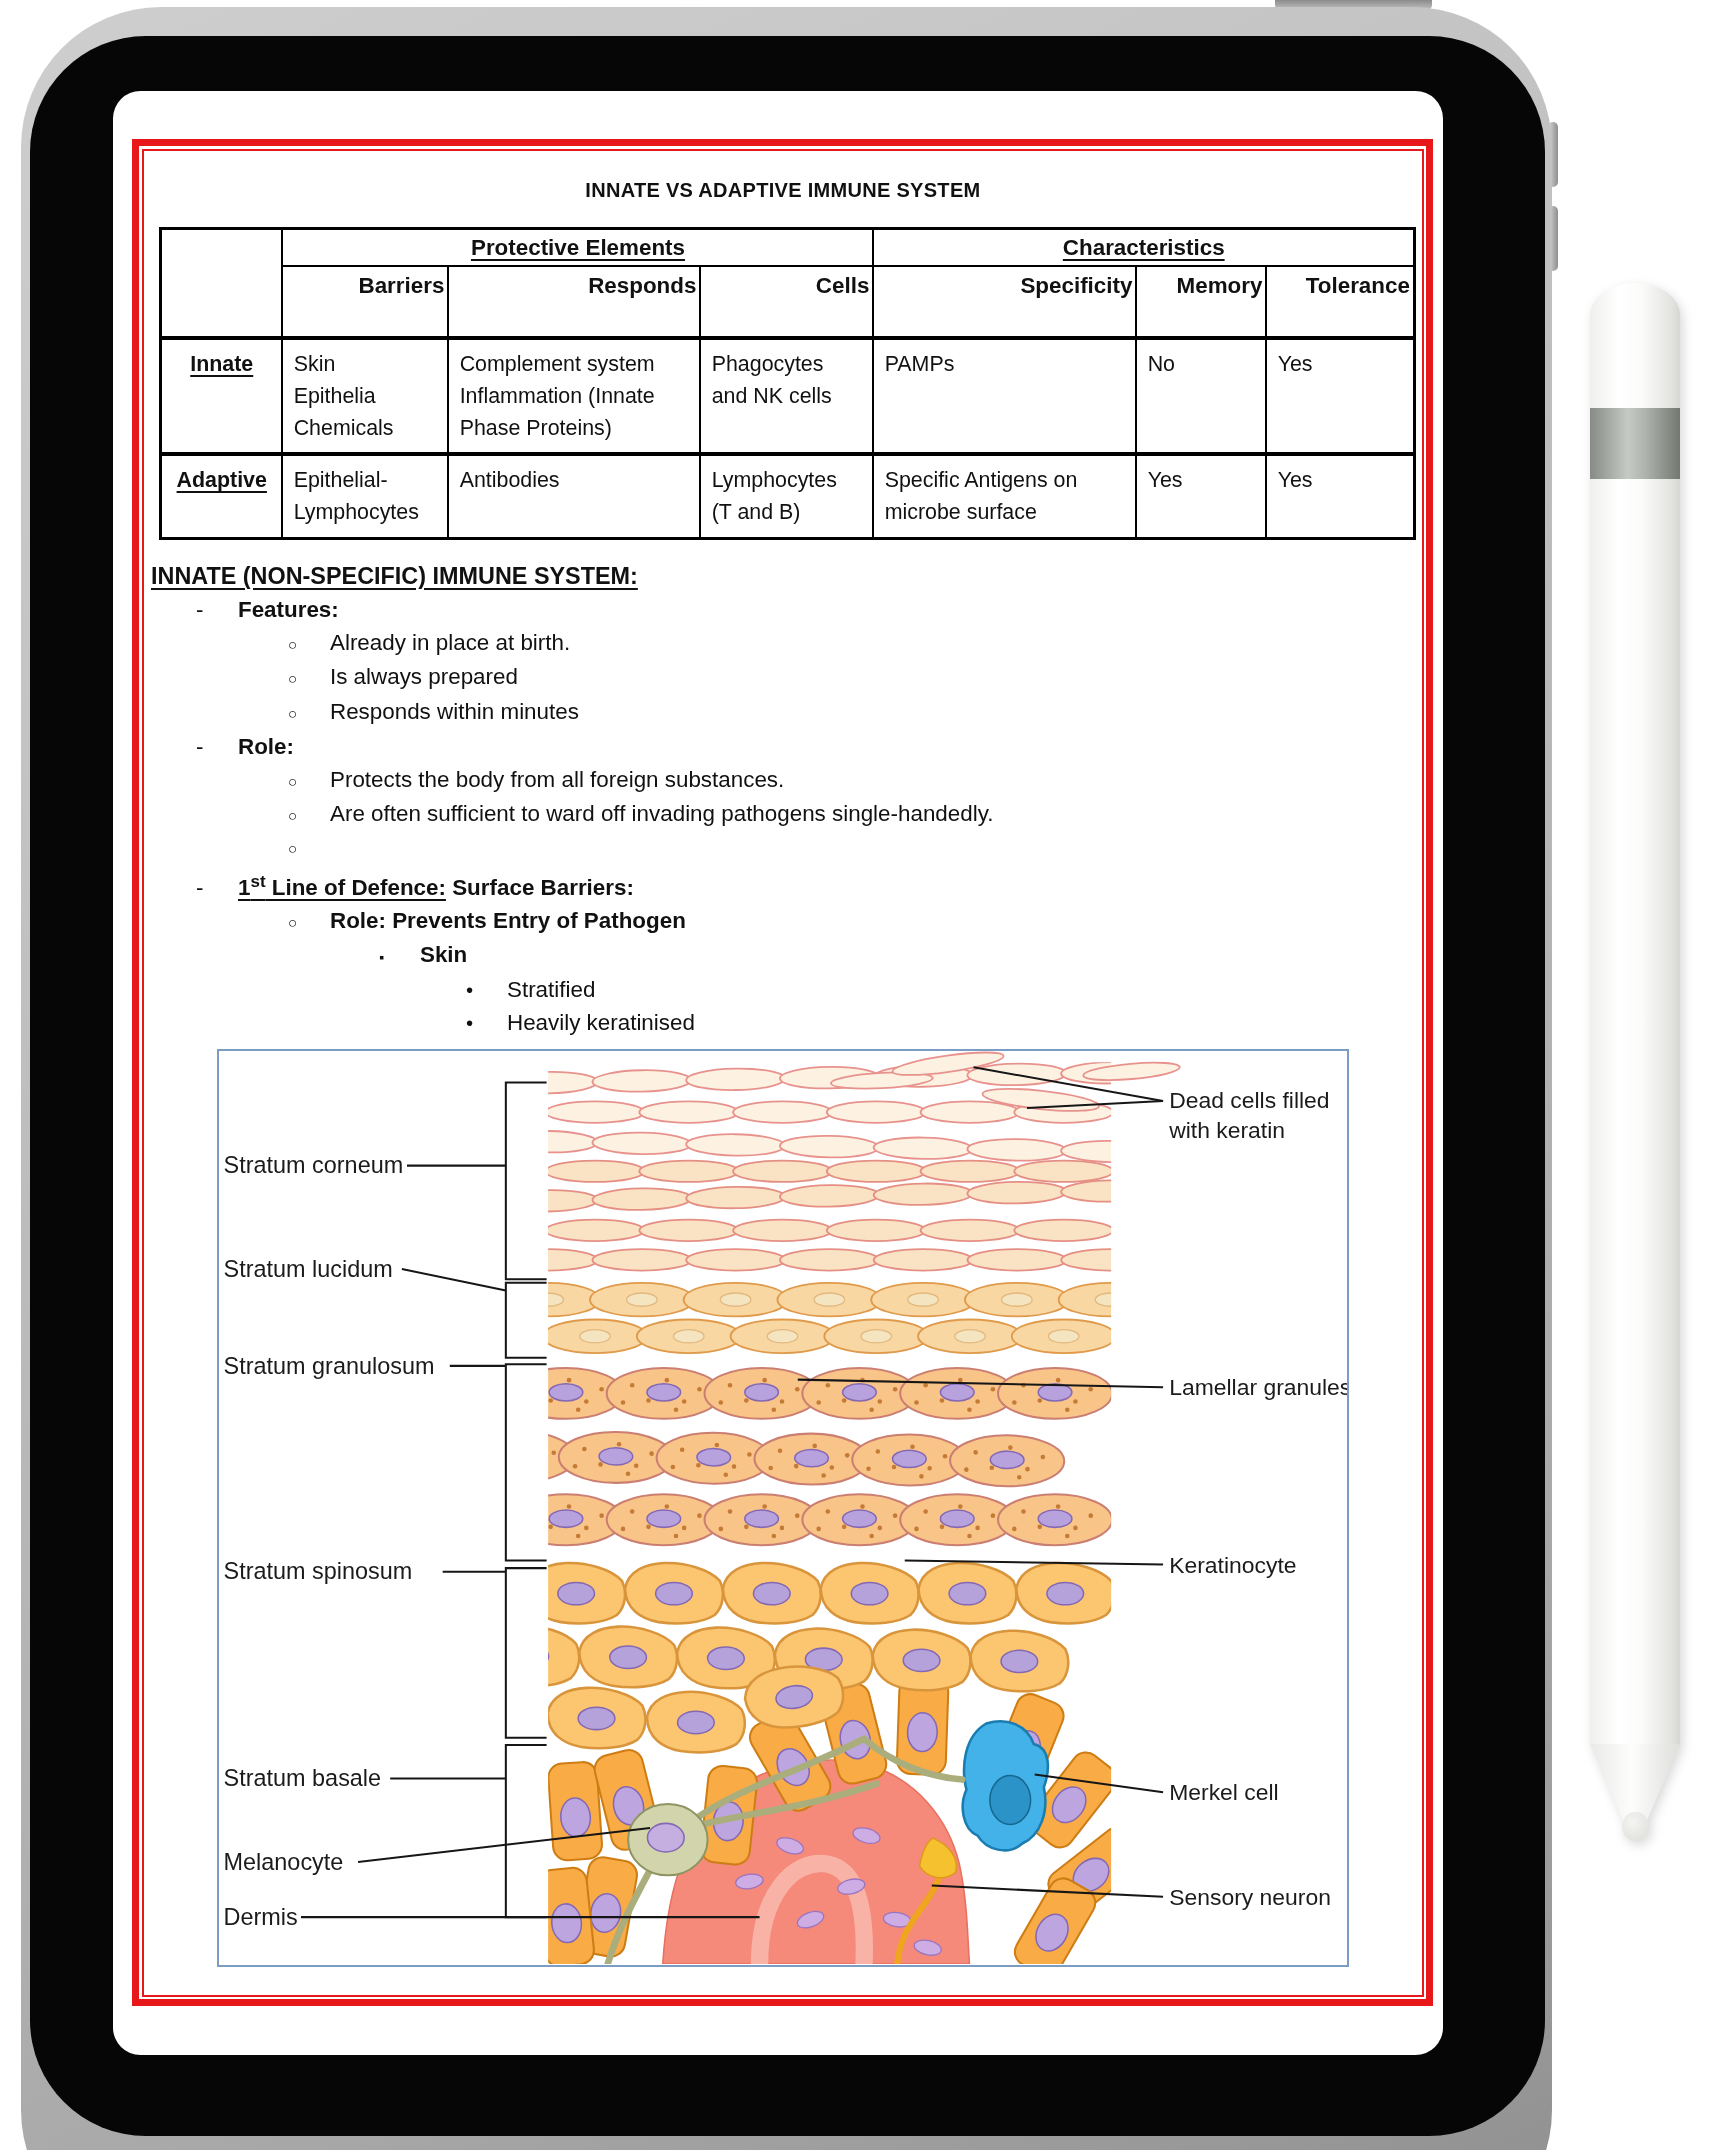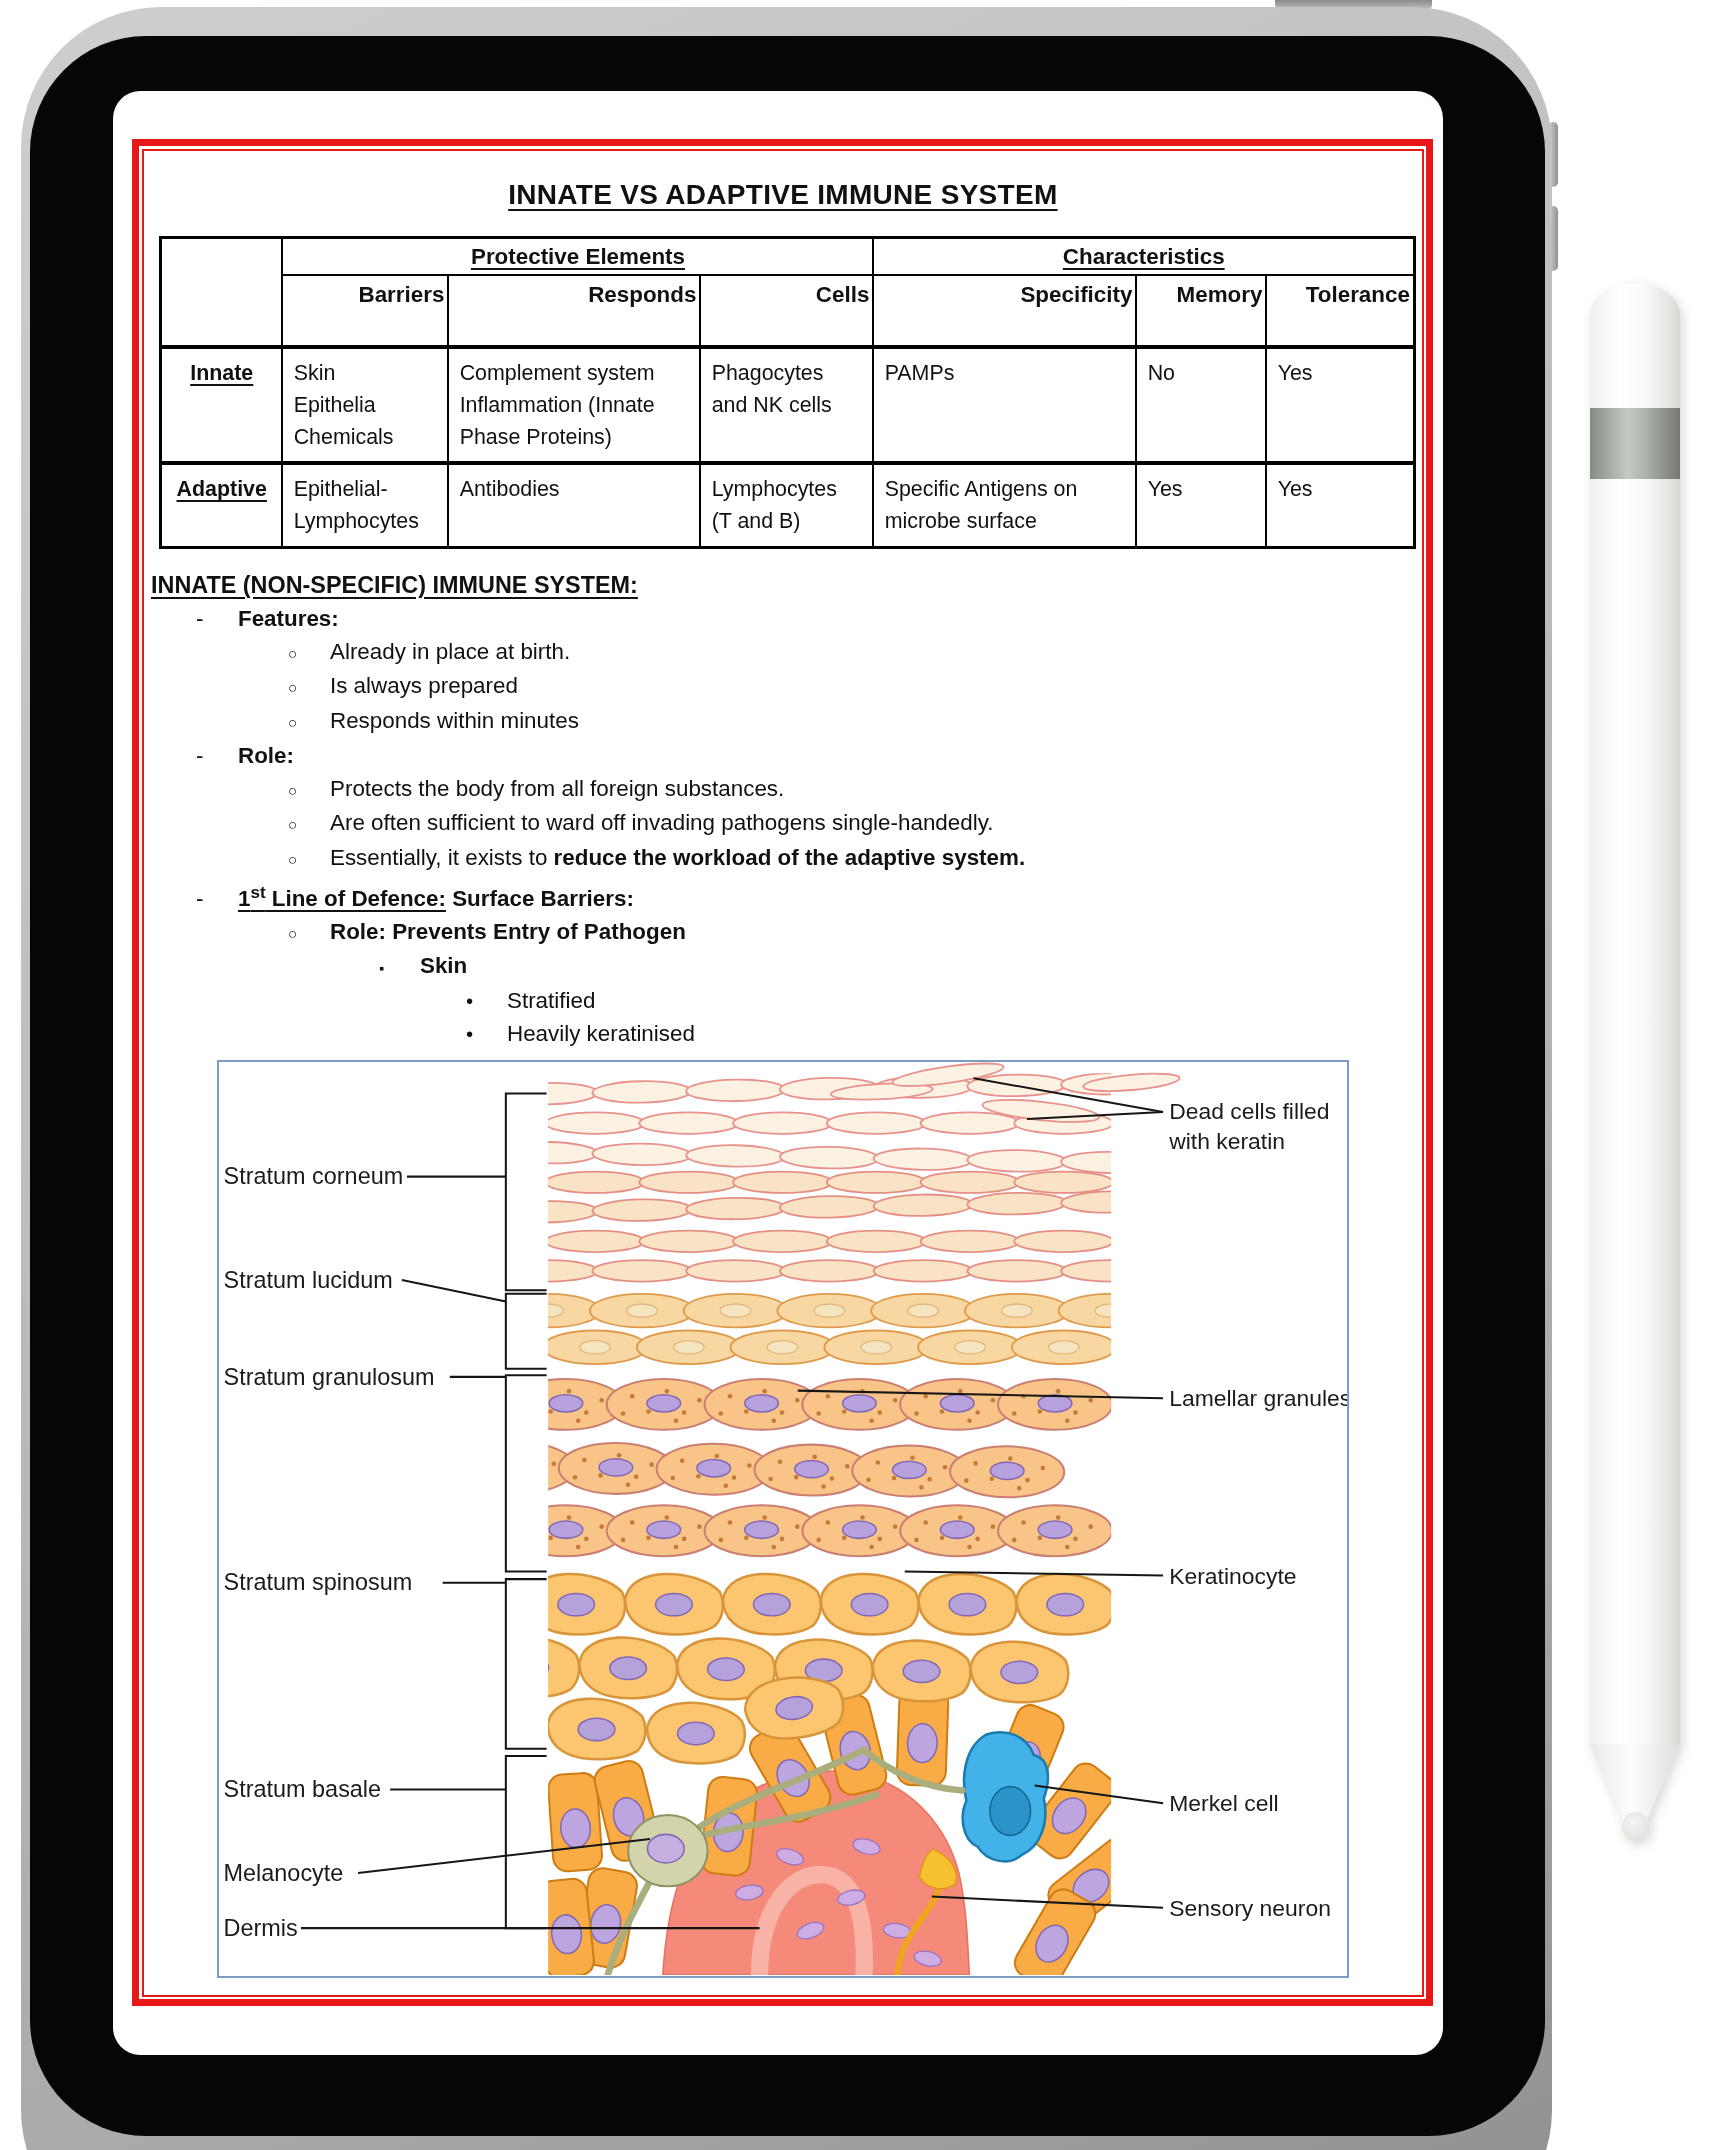--- a/index.html
+++ b/index.html
@@ -36,21 +36,21 @@
   .pencil-nib { position:absolute; left:32px; top:1529px; width:26.5px; height:28.5px;
                 border-radius:50%; background:radial-gradient(circle at 40% 35%,#f4f4f2,#dcdcd9); }
 
   
   .redbox { position:absolute; left:19.4px; top:48px; width:1301px; height:1867px;
             border:7.6px solid #e8171a; }
   .redbox-in { position:absolute; inset:2.5px; border:2.5px solid #e8171a; }
   .content { position:absolute; inset:0; padding:0 7.1px; overflow:hidden; color:#111; }
 
   .title-wrap { text-align:center; margin-top:28.5px; }
-  .title-wrap b { font-size:28px; letter-spacing:0.3px; text-decoration:underline;
+  .title-wrap b { font-size:20px; letter-spacing:0.3px; 
                   text-decoration-thickness:2px; text-underline-offset:4.6px; }
 
   table.cmp { border-collapse:collapse; margin-top:24.5px; width:1254px; table-layout:fixed; }
   table.cmp, table.cmp th, table.cmp td { border:2px solid #000; }
   table.cmp { border-width:3.1px;margin-left:8px; }
   .grp th { font-size:22.4px; padding:5.1px 0 4.1px; }
   .grp th span { text-decoration:underline; text-decoration-thickness:2px; text-underline-offset:3.6px; }
   .cols th { font-size:22.4px; vertical-align:top; text-align:right;
              padding:6.1px 3.1px 37px; border-bottom-width:5.1px; }
   tr.data td { font-size:21.4px; vertical-align:top; padding:8.2px 10.2px; line-height:32px; }
@@ -178,21 +178,20 @@
           <div class="bln l2">
               <span class="mk">○</span>
               <span class="tx">Protects the body from all foreign substances.</span>
             </div>
           <div class="bln l2">
               <span class="mk">○</span>
               <span class="tx">Are often sufficient to ward off invading pathogens single-handedly.</span>
             </div>
           <div class="bln l2">
               <span class="mk">○</span>
-              <span class="tx"><span>Essentially, it exists to </span><b>reduce the workload of the adaptive system.</b></span>
             </div>
           <div class="bln l1">
               <span class="mk">-</span>
               <span class="tx"><b><u><span>1</span><sup>st</sup><span> Line of Defence:</span></u><span> Surface Barriers:</span></b></span>
             </div>
           <div class="bln l2">
               <span class="mk">○</span>
               <span class="tx"><b>Role: Prevents Entry of Pathogen</b></span>
             </div>
           <div class="bln l3">

